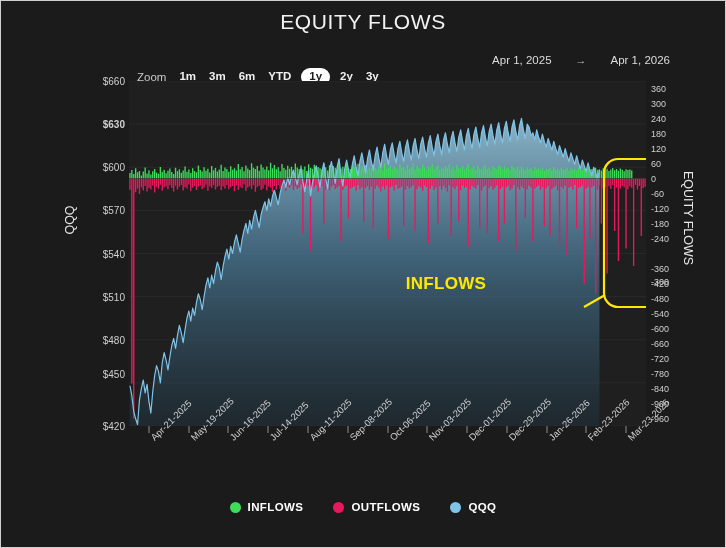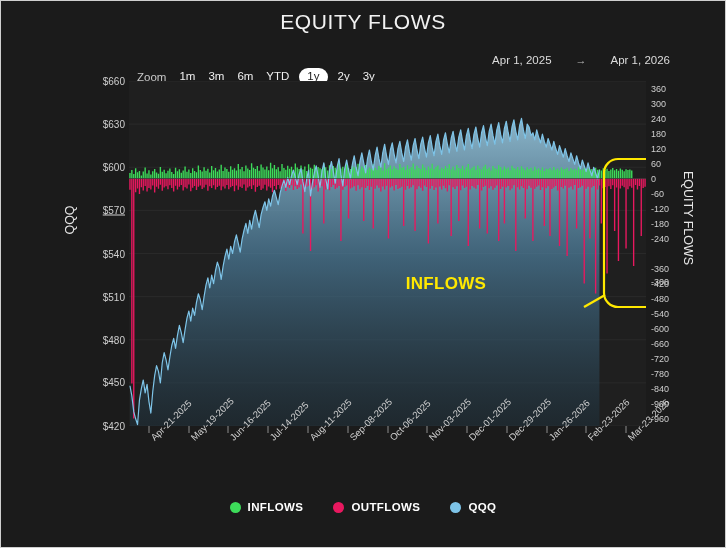--- a/index.html
+++ b/index.html
@@ -39,21 +39,21 @@
     margin-top:15px;
   }
   #zoom-bar .zoom-label {
     color:#c9c9c9;
     font-size:11.5px;
     font-weight:400;
   }
   #zoom-bar .zoom-btn {
     color:#f0f0f0;
     font-size:11.5px;
-    font-weight:normal;
+    font-weight:bold;
     cursor:pointer;
     line-height:1;
   }
   #zoom-bar .zoom-btn.active {
     background:#ffffff;
     color:#1b1b1b;
     border-radius:9px;
     padding:3px 8px 4px 8px;
     margin:0 -3px;
   }
@@ -216,27 +216,27 @@
   </div>
 
   <div id="date-range">
     <span class="date-val">Apr 1, 2025</span>
     <span class="arrow-icon">→</span>
     <span class="date-val">Apr 1, 2026</span>
   </div>
 
   <div id="y-axis-left">
       <div class="ytick" style="top: 0px;">$660</div>
-      <div class="ytick" style="top: 43.125px;">$630</div>
+      <div class="ytick" style="top: 43.125px; font-weight: bold;">$630</div>
       <div class="ytick" style="top: 86.25px;">$600</div>
-      <div class="ytick" style="top: 129.375px; text-decoration: underline;">$570</div>
+      <div class="ytick" style="top: 129.375px;">$570</div>
       <div class="ytick" style="top: 172.5px;">$540</div>
       <div class="ytick" style="top: 215.625px;">$510</div>
       <div class="ytick" style="top: 258.75px;">$480</div>
-      <div class="ytick" style="top: 301px;">$450</div>
+      <div class="ytick" style="top: 293px;">$450</div>
       <div class="ytick" style="top: 345px;">$420</div>
     </div>
   <div id="y-left-title">QQQ</div>
 
   <div id="y-axis-right">
       <div class="ytick" style="top: 7.5px;">360</div>
       <div class="ytick" style="top: 22.5px;">300</div>
       <div class="ytick" style="top: 37.5px;">240</div>
       <div class="ytick" style="top: 52.5px;">180</div>
       <div class="ytick" style="top: 67.5px;">120</div>

